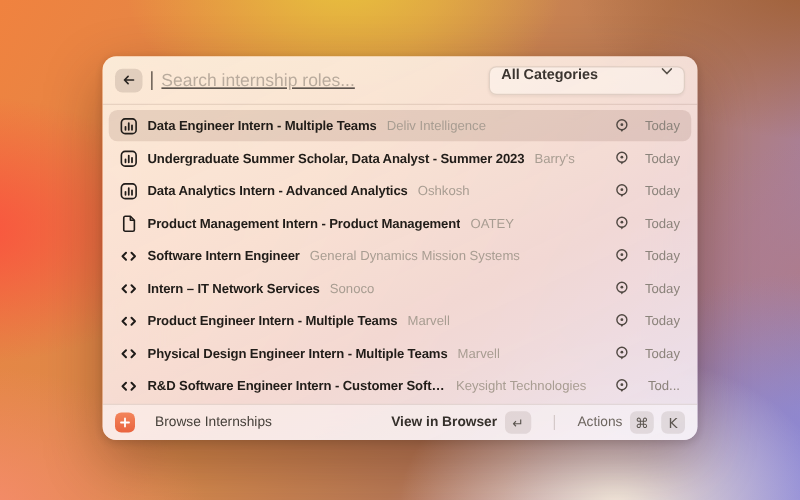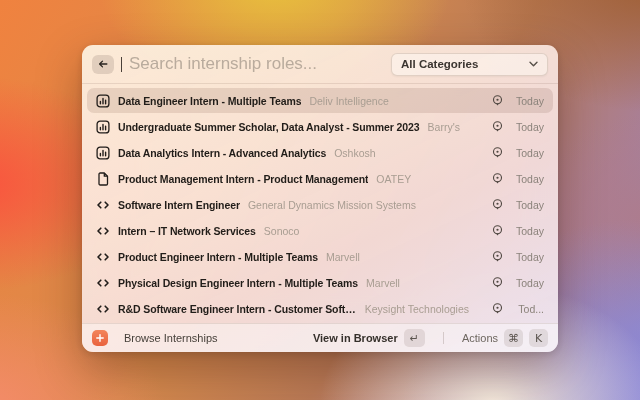--- a/index.html
+++ b/index.html
@@ -19,25 +19,25 @@
       rgba(246,226,226,0.90) 62%, rgba(240,232,242,0.92) 100%);
     backdrop-filter:blur(28px) saturate(1.25);
     box-shadow:0 18px 45px rgba(60,20,10,0.35), 0 2px 8px rgba(0,0,0,0.15);
     display:flex;flex-direction:column;overflow:hidden;box-sizing:border-box;}
   
   .header{height:38px;flex:0 0 auto;display:flex;align-items:center;padding:0 10px;gap:7px;}
   .back-btn{width:22px;height:19px;border-radius:6px;background:rgba(62,42,32,0.14);
     display:flex;align-items:center;justify-content:center;color:#2a2522;flex:0 0 auto;cursor:default;}
   .caret{width:1px;height:15px;background:#4a4038;flex:0 0 auto;}
   .search{flex:1;min-width:0;background:transparent;border:none;outline:none;
-    font-family:inherit;font-size:17px;color:#2b2622;padding:0;}
+    font-family:inherit;font-size:14px;color:#2b2622;padding:0;text-decoration:underline;}
   .search::placeholder{color:#b9ab9d;}
   .dropdown{width:157px;height:23px;box-sizing:border-box;flex:0 0 auto;border-radius:6px;
     background:rgba(255,252,248,0.45);border:1px solid rgba(120,90,70,0.20);
-    box-shadow:0 1px 2px rgba(0,0,0,0.05);display:flex;align-items:center;
+    box-shadow:0 1px 2px rgba(0,0,0,0.05);display:flex;align-items:flex-start;
     justify-content:space-between;padding:0 9px;color:#3b3530;}
   .dropdown-label{font-size:11.5px;font-weight:600;}
   
   .hdivider{height:1px;background:rgba(90,60,40,0.12);flex:0 0 auto;}
   .list{flex:1;min-height:0;padding:4px 5px;display:flex;flex-direction:column;gap:1px;overflow:hidden;}
   .row{height:25px;flex:0 0 auto;border-radius:7px;display:flex;align-items:center;
     padding:0 9px;gap:8px;box-sizing:border-box;}
   .row.selected{background:rgba(112,76,58,0.15);}
   .row-icon{width:14px;height:14px;flex:0 0 auto;color:#211d1a;display:flex;align-items:center;}
   .row-title{font-size:10.5px;font-weight:600;color:#211d19;letter-spacing:-0.1px;

